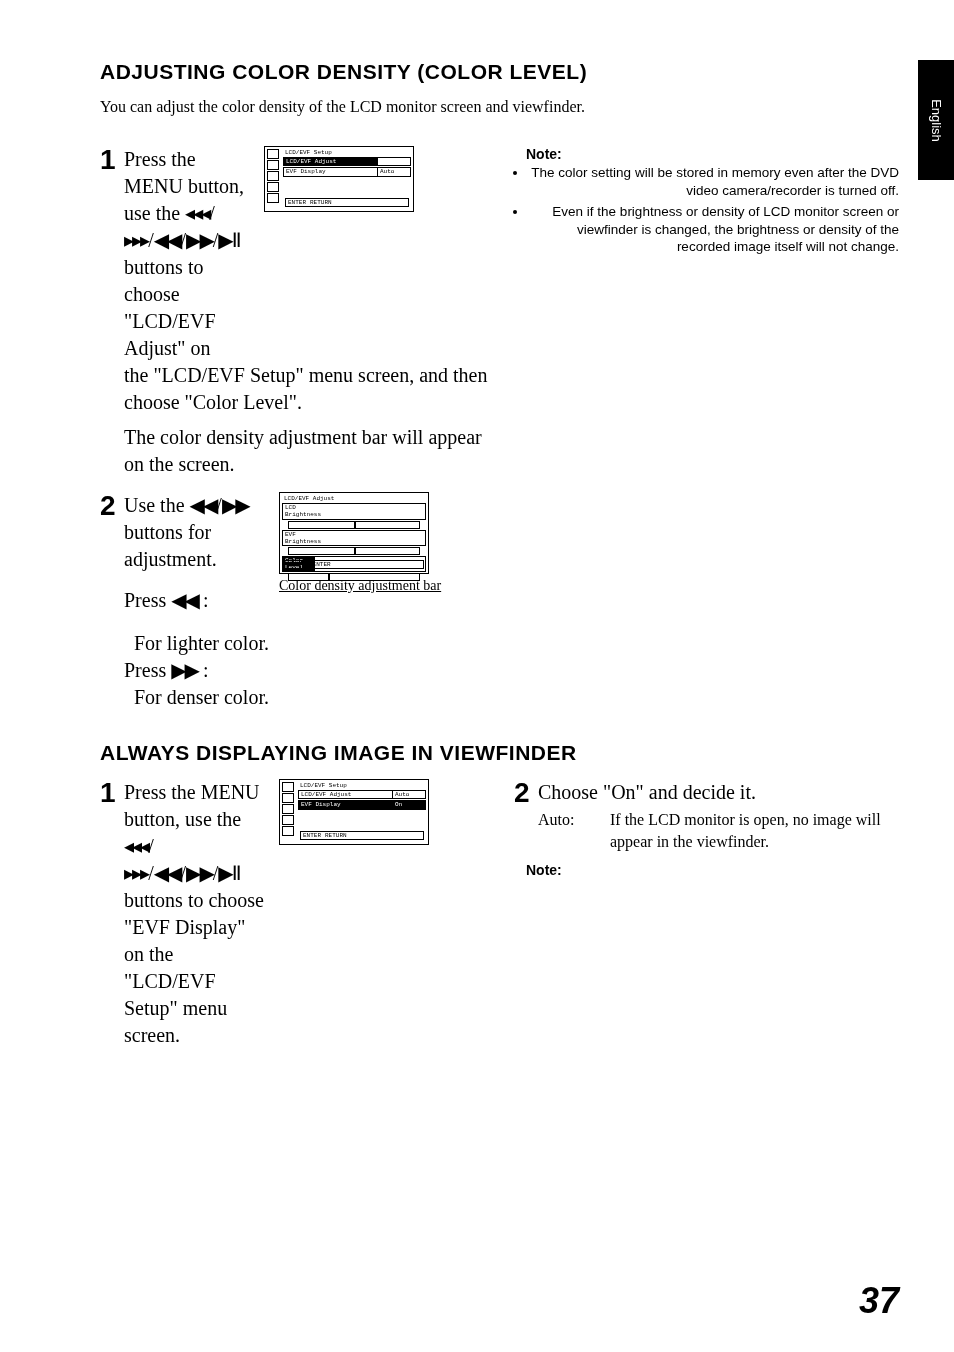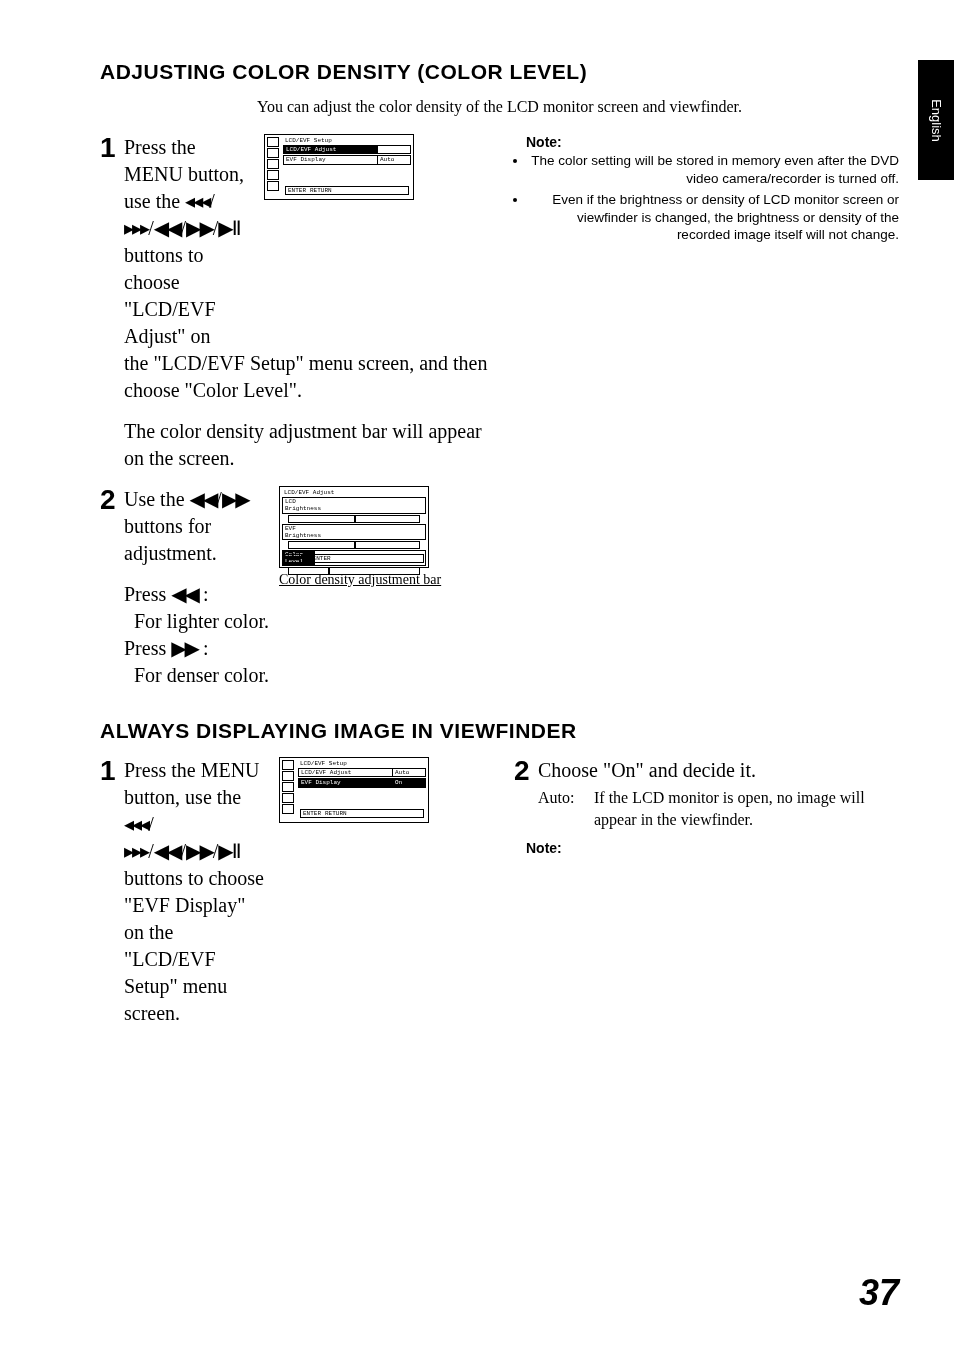--- a/index.html
+++ b/index.html
@@ -1,45 +1,45 @@
 <!DOCTYPE html>
 <html><head>
 <meta charset="utf-8">
 <style>
   html,body{margin:0;padding:0;background:#fff;font-family:Georgia,'Times New Roman',serif;color:#000;}
   .page{position:relative;width:954px;height:1352px;box-sizing:border-box;padding:60px 55px 0 100px;}
   .sidetab{position:absolute;right:0;top:60px;width:36px;height:120px;background:#000;color:#fff;display:flex;align-items:center;justify-content:center;}
   .sidetab span{transform:rotate(90deg);font-family:Arial,Helvetica,sans-serif;font-size:13px;}
   .h1{font-family:Arial,Helvetica,sans-serif;font-weight:bold;font-size:21px;margin:0 0 14px 0;letter-spacing:0.5px;}
-  .intro{font-size:16px;margin:0 0 18px 0;text-align:center;}
+  .intro{font-size:16px;margin:0 0 30px 0;}
   .cols{display:flex;gap:24px;}
   .colL{width:390px;}
   .colR{flex:1;}
   .step{display:flex;align-items:flex-start;gap:6px;}
   .stepnum{font-family:Arial,Helvetica,sans-serif;font-weight:bold;font-size:28px;line-height:1;color:#000;min-width:18px;}
   .steptxt{font-size:20px;line-height:1.35;}
   .thumb{border:1px solid #000;width:150px;height:66px;background:#fff;font-family:'Courier New',monospace;font-size:6px;line-height:1.2;padding:2px;box-sizing:border-box;position:relative;}
   .thumb .ttl{font-size:6px;padding:0 2px;}
   .thumb .row{display:flex;border:1px solid #000;margin:1px 0;font-size:6px;}
   .thumb .cell{border-right:1px solid #000;padding:0 2px;flex:1;}
   .thumb .cell:last-child{border-right:none;flex:0 0 28px;}
   .thumb .foot{position:absolute;bottom:2px;left:2px;right:2px;border:1px solid #000;font-size:6px;padding:0 2px;display:flex;gap:4px;}
   .thumb .hl{background:#000;color:#fff;padding:0 2px;}
   .iconcol{width:14px;display:flex;flex-direction:column;gap:1px;}
   .iconcol div{width:10px;height:8px;border:1px solid #000;}
   .noteHdr{font-family:Arial,Helvetica,sans-serif;font-weight:bold;font-size:14px;margin-left:12px;}
   .noteTxt{font-family:Arial,Helvetica,sans-serif;font-size:13.5px;line-height:1.3;}
   .caption{font-family:Georgia,serif;font-size:14px;text-align:center;margin-top:4px;text-decoration:underline;}
   .btn-icon{font-family:Arial,sans-serif;letter-spacing:-2px;}
-  .pagenum{position:absolute;right:55px;bottom:38px;font-family:Arial,Helvetica,sans-serif;font-weight:900;font-size:36px;font-style:italic;}
+  .pagenum{position:absolute;right:55px;bottom:30px;font-family:Arial,Helvetica,sans-serif;font-weight:900;font-size:36px;font-style:italic;}
   .sec2{margin-top:30px;}
   ul.notes{margin:2px 0 0 0;padding-left:14px;}
   ul.notes li{margin-bottom:4px;text-align:right;}
   .deflist{margin-left:24px;}
-  .defrow{display:flex;gap:8px;font-size:16px;line-height:1.35;margin:2px 0;}
+  .defrow{display:flex;gap:24px;font-size:16px;line-height:1.35;margin:2px 0;}
   .deflabel{min-width:48px;}
 </style>
 </head>
 <body>
 
 <div class="page">
 
   <div class="sidetab">
       <span>English</span>
     </div>
@@ -79,32 +79,32 @@
                     </div>
                   <div class="foot">
                       <span>ENTER</span>
                       <span>RETURN</span>
                     </div>
                 </div>
               </div>
             </div>
           </div>
           <div class="steptxt">the "LCD/EVF Setup" menu screen, and then choose "Color Level".</div>
-          <div class="steptxt" style="margin-top:14px;">The color density adjustment bar will appear on the screen.</div>
+          <div class="steptxt" style="margin-top:8px;">The color density adjustment bar will appear on the screen.</div>
         </div>
       </div>
 
       <div class="step" style="margin-top:14px;">
         <div class="stepnum">2</div>
         <div style="display:flex;gap:10px;align-items:flex-start;width:100%;">
           <div class="steptxt" style="width:145px;">
             <span>Use the </span><span class="btn-icon">◀◀</span>/<span class="btn-icon">▶▶</span><span> buttons for adjustment.</span>
             <div style="margin-top:14px;">
               <span>Press </span><span class="btn-icon">◀◀</span> :
-              <div style="margin-left:10px;">For lighter color.</div>
+              <div style="margin-left:10px;margin-top:16px;">For lighter color.</div>
               <span>Press </span><span class="btn-icon">▶▶</span> :
               <div style="margin-left:10px;">For denser color.</div>
             </div>
           </div>
           <div>
             <div class="thumb" style="height:82px;">
               <div style="position:relative;height:100%;">
                 <div class="ttl">LCD/EVF Adjust</div>
                 <div class="row">
                     <div class="cell">LCD Brightness</div>

